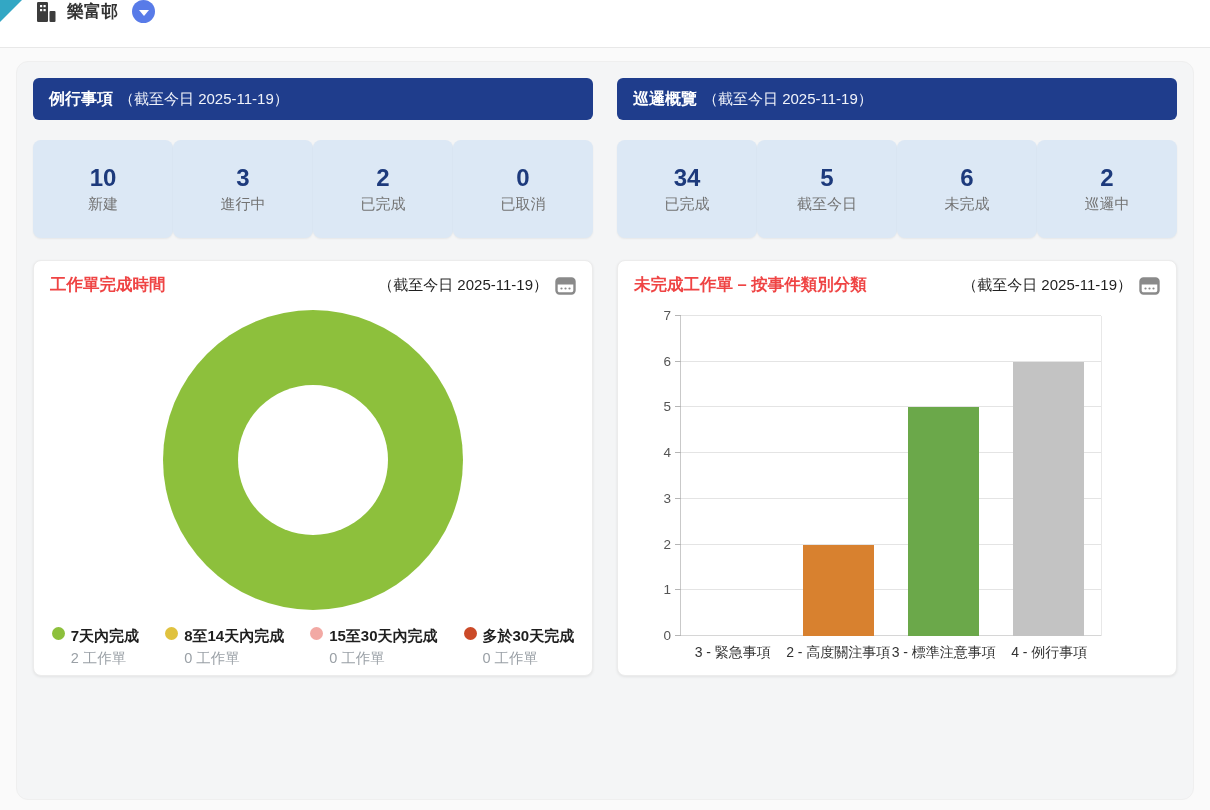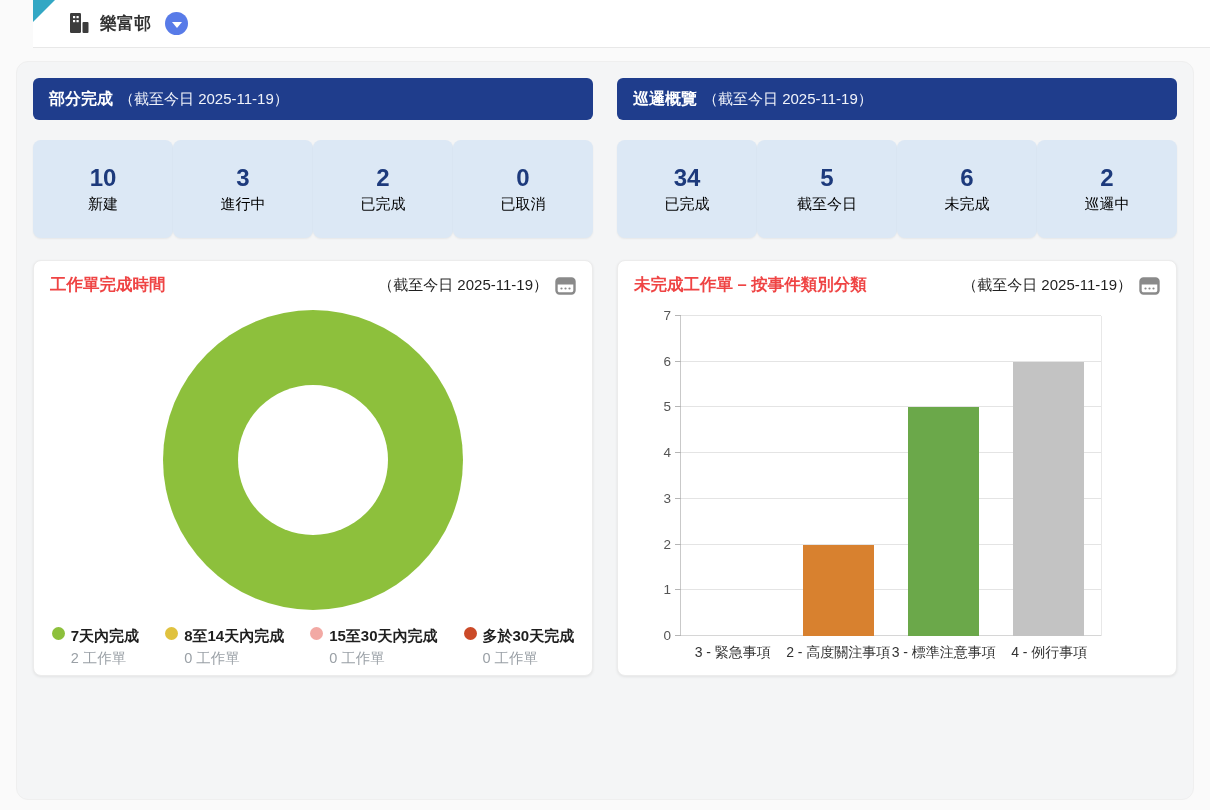--- a/index.html
+++ b/index.html
@@ -11,24 +11,23 @@
     overflow: hidden;
     position: relative;
   }
 
   
   .topbar {
     height: 48px;
     background: #ffffff;
     border-bottom: 1px solid #e8e8e8;
     display: flex;
-    align-items: center;
+    align-items: flex-start;
     padding-left: 34px;
     position: relative;
-    margin-left: 33px;
   }
   .corner-ribbon {
     position: absolute;
     top: 0; left: 0;
     width: 0; height: 0;
     border-top: 22px solid #33a7c4;
     border-right: 22px solid transparent;
   }
   .site-name {
     font-size: 17px;
@@ -95,21 +94,21 @@
     background: #dce8f5;
     border-radius: 8px;
     height: 98px;
     display: flex;
     flex-direction: column;
     align-items: center;
     justify-content: center;
     box-shadow: 0 1px 2px rgba(0,0,0,0.06);
   }
   .stat-value { font-size: 24px; font-weight: 700; color: #1d3a7c; line-height: 1.15; }
-  .stat-label { font-size: 15px; font-weight: 500; color: #000000; margin-top: 4px; }
+  .stat-label { font-size: 15px; font-weight: 500; color: #737373; margin-top: 4px; }
 
   
   .chart-card {
     background: #ffffff;
     border: 1px solid #ececec;
     border-radius: 8px;
     box-shadow: 0 1px 3px rgba(0,0,0,0.08);
     height: 416px;
     padding: 13px 16px 12px 16px;
     position: relative;
@@ -207,21 +206,21 @@
   <button class="dd-btn">
     <span class="dd-caret"></span>
   </button>
 </header>
 
 <main class="container">
   <div class="grid">
 
     <section>
       <div class="panel-header">
-        <span class="ph-title">部分完成</span>
+        <span class="ph-title">例行事項</span>
         <span class="ph-date">（截至今日 2025-11-19）</span>
       </div>
       <div class="stats-grid">
         <div class="stat-card">
           <div class="stat-value">10</div>
           <div class="stat-label">新建</div>
         </div>
         <div class="stat-card">
           <div class="stat-value">3</div>
           <div class="stat-label">進行中</div>

